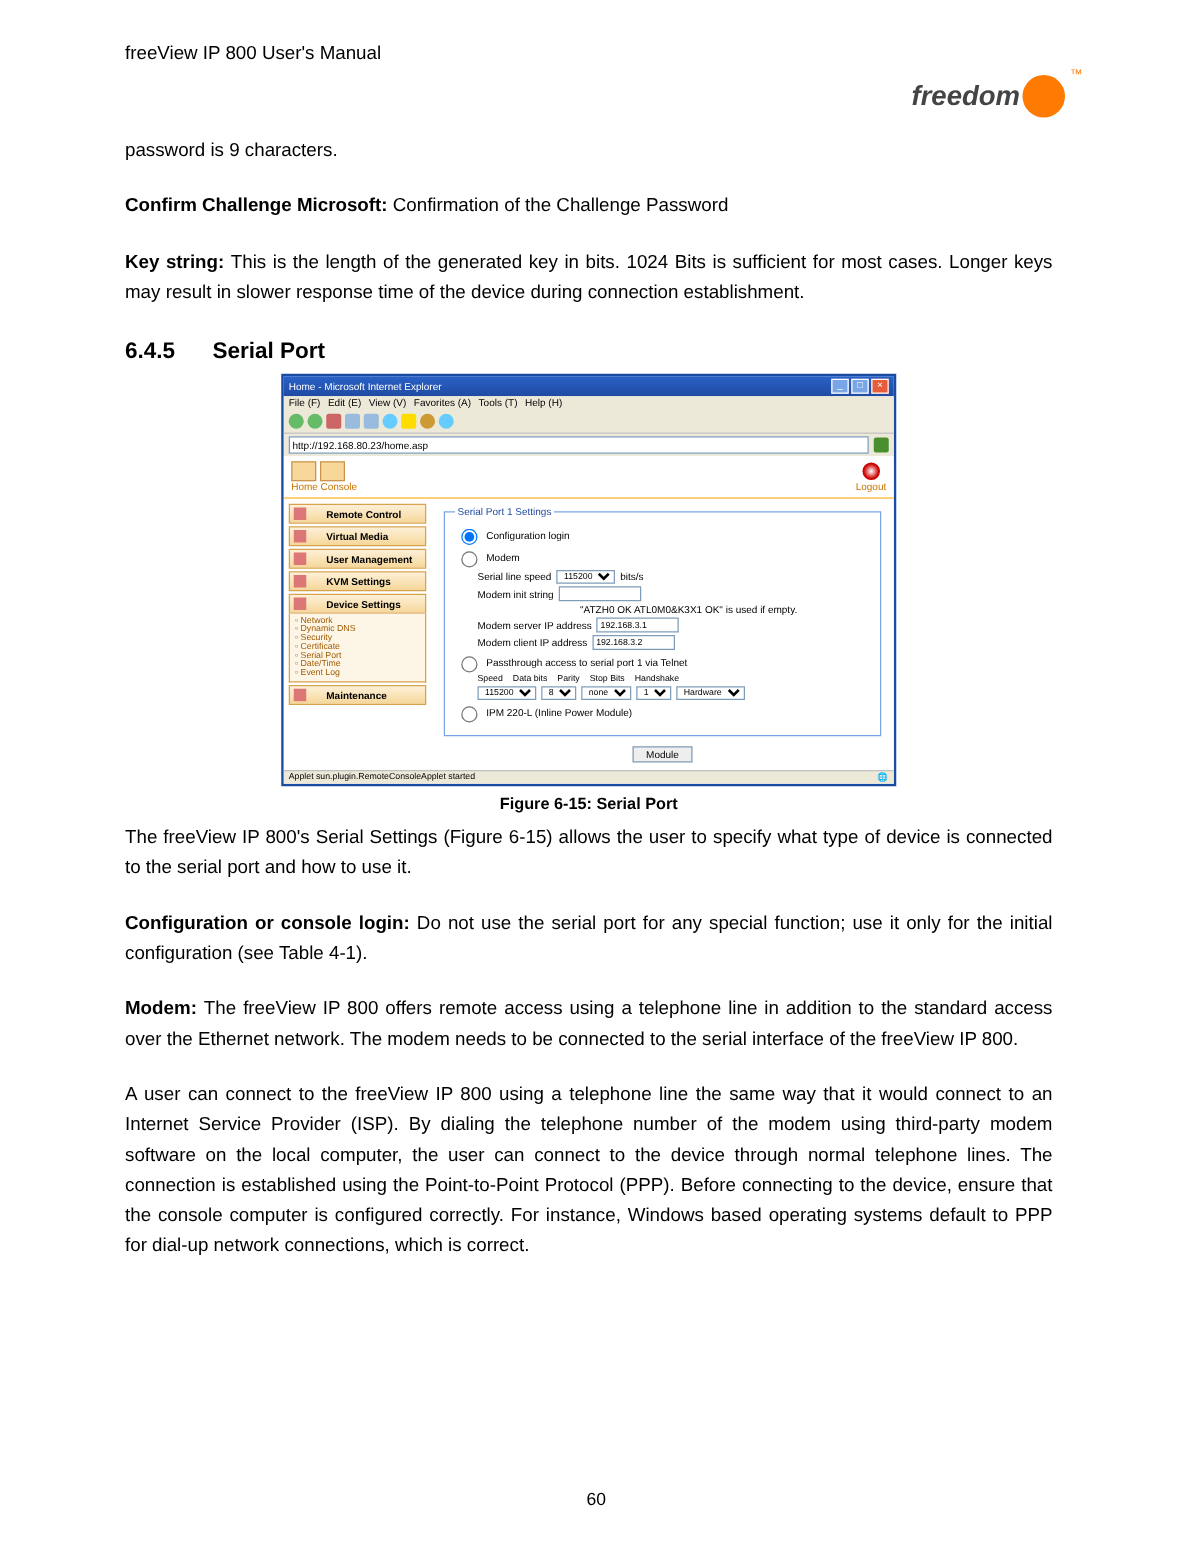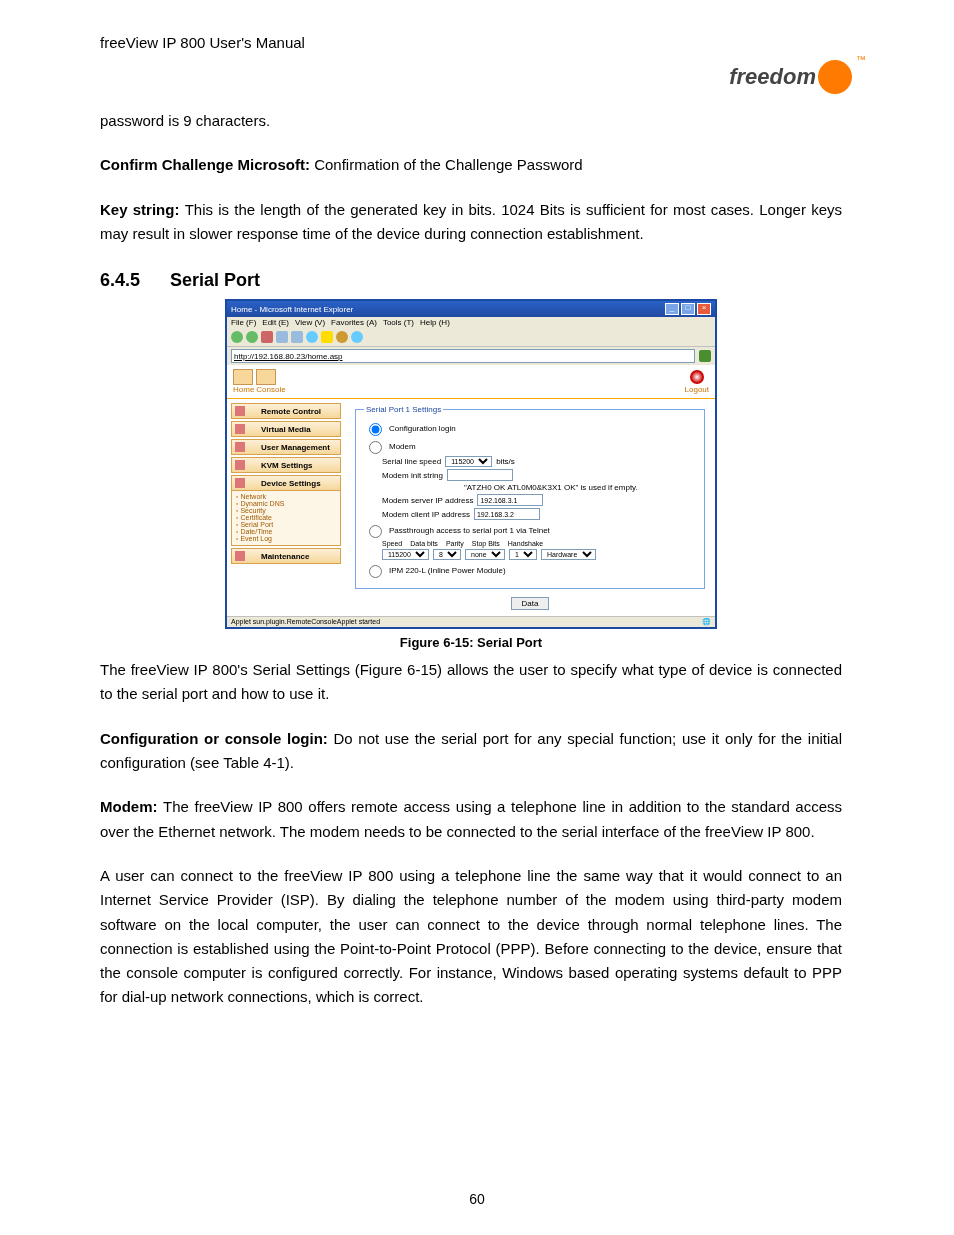--- a/index.html
+++ b/index.html
@@ -93,21 +93,21 @@
   .tb-btn { width:12px;height:10px;border:1px solid #fff;background:#7aa6e8;font-size:8px;text-align:center;line-height:8px; }
   .tb-btn.close{ background:#e85c3b;}
   .shot .menubar {
     background:#ece9d8; padding:1px 4px; font-size:8px; color:#000;
   }
   .menubar span{ margin-right:6px; }
   .toolbar { background:#ece9d8; padding:2px 4px; display:flex; gap:3px; align-items:center; height:14px;}
   .tb-ico{width:12px;height:12px;border-radius:50%;background:#6b6;display:inline-block;}
   .tb-ico.b2{background:#c93;} .tb-ico.b3{background:#c66;border-radius:2px;} .tb-ico.b4{background:#9bd;border-radius:2px;}
   .tb-ico.b5{background:#fd0;border-radius:2px;} .tb-ico.b6{background:#6cf;border-radius:50%;}
-  .addr { background:#ece9d8; padding:2px 4px; display:flex; align-items:center; gap:4px; border-top:1px solid #c0c0c0;text-decoration:underline;}
+  .addr { background:#ece9d8; padding:2px 4px; display:flex; align-items:center; gap:4px; border-top:1px solid #c0c0c0;}
   .addr input { flex:1; border:1px solid #7f9db9; font-size:8px; padding:1px 2px; height:10px; }
   .go{ width:12px;height:12px;background:#4a8f2f;border-radius:2px;}
   .app-top{ background:#fff; border-bottom:1px solid #ffa500; display:flex; padding:4px 6px; align-items:flex-end; gap:2px;}
   .app-top .icon { width:18px;height:14px;border:1px solid #c99550; background:#f7d89a; }
   .app-top .lbl{ font-size:8px; color:#c97400; }
   .app-top .spacer{ flex:1;}
   .logout{ color:#c97400; text-align:center;}
   .logout-ico{ width:14px;height:14px; border-radius:50%; background:radial-gradient(circle,#fff,#c00 60%); margin:0 auto 1px;}
   .app-body{ display:flex; background:#fff; min-height:210px; }
   .sidebar{ width:110px; padding:4px; }
@@ -281,21 +281,21 @@
               <select class="minsel"><option>8</option></select>
               <select class="minsel"><option>none</option></select>
               <select class="minsel"><option>1</option></select>
               <select class="minsel"><option>Hardware</option></select>
             </div>
             <div class="row">
                 <input type="radio" style="">
                 <label>IPM 220-L (Inline Power Module)</label>
               </div>
           </fieldset>
-          <button class="applybtn">Data</button>
+          <button class="applybtn">Module</button>
         </div>
       </div>
       <div class="statusbar">
         <span>Applet sun.plugin.RemoteConsoleApplet started</span>
         <span>🌐</span>
       </div>
     </div>
     <div class="figure-caption">Figure 6-15: Serial Port</div>
   </div>
 

